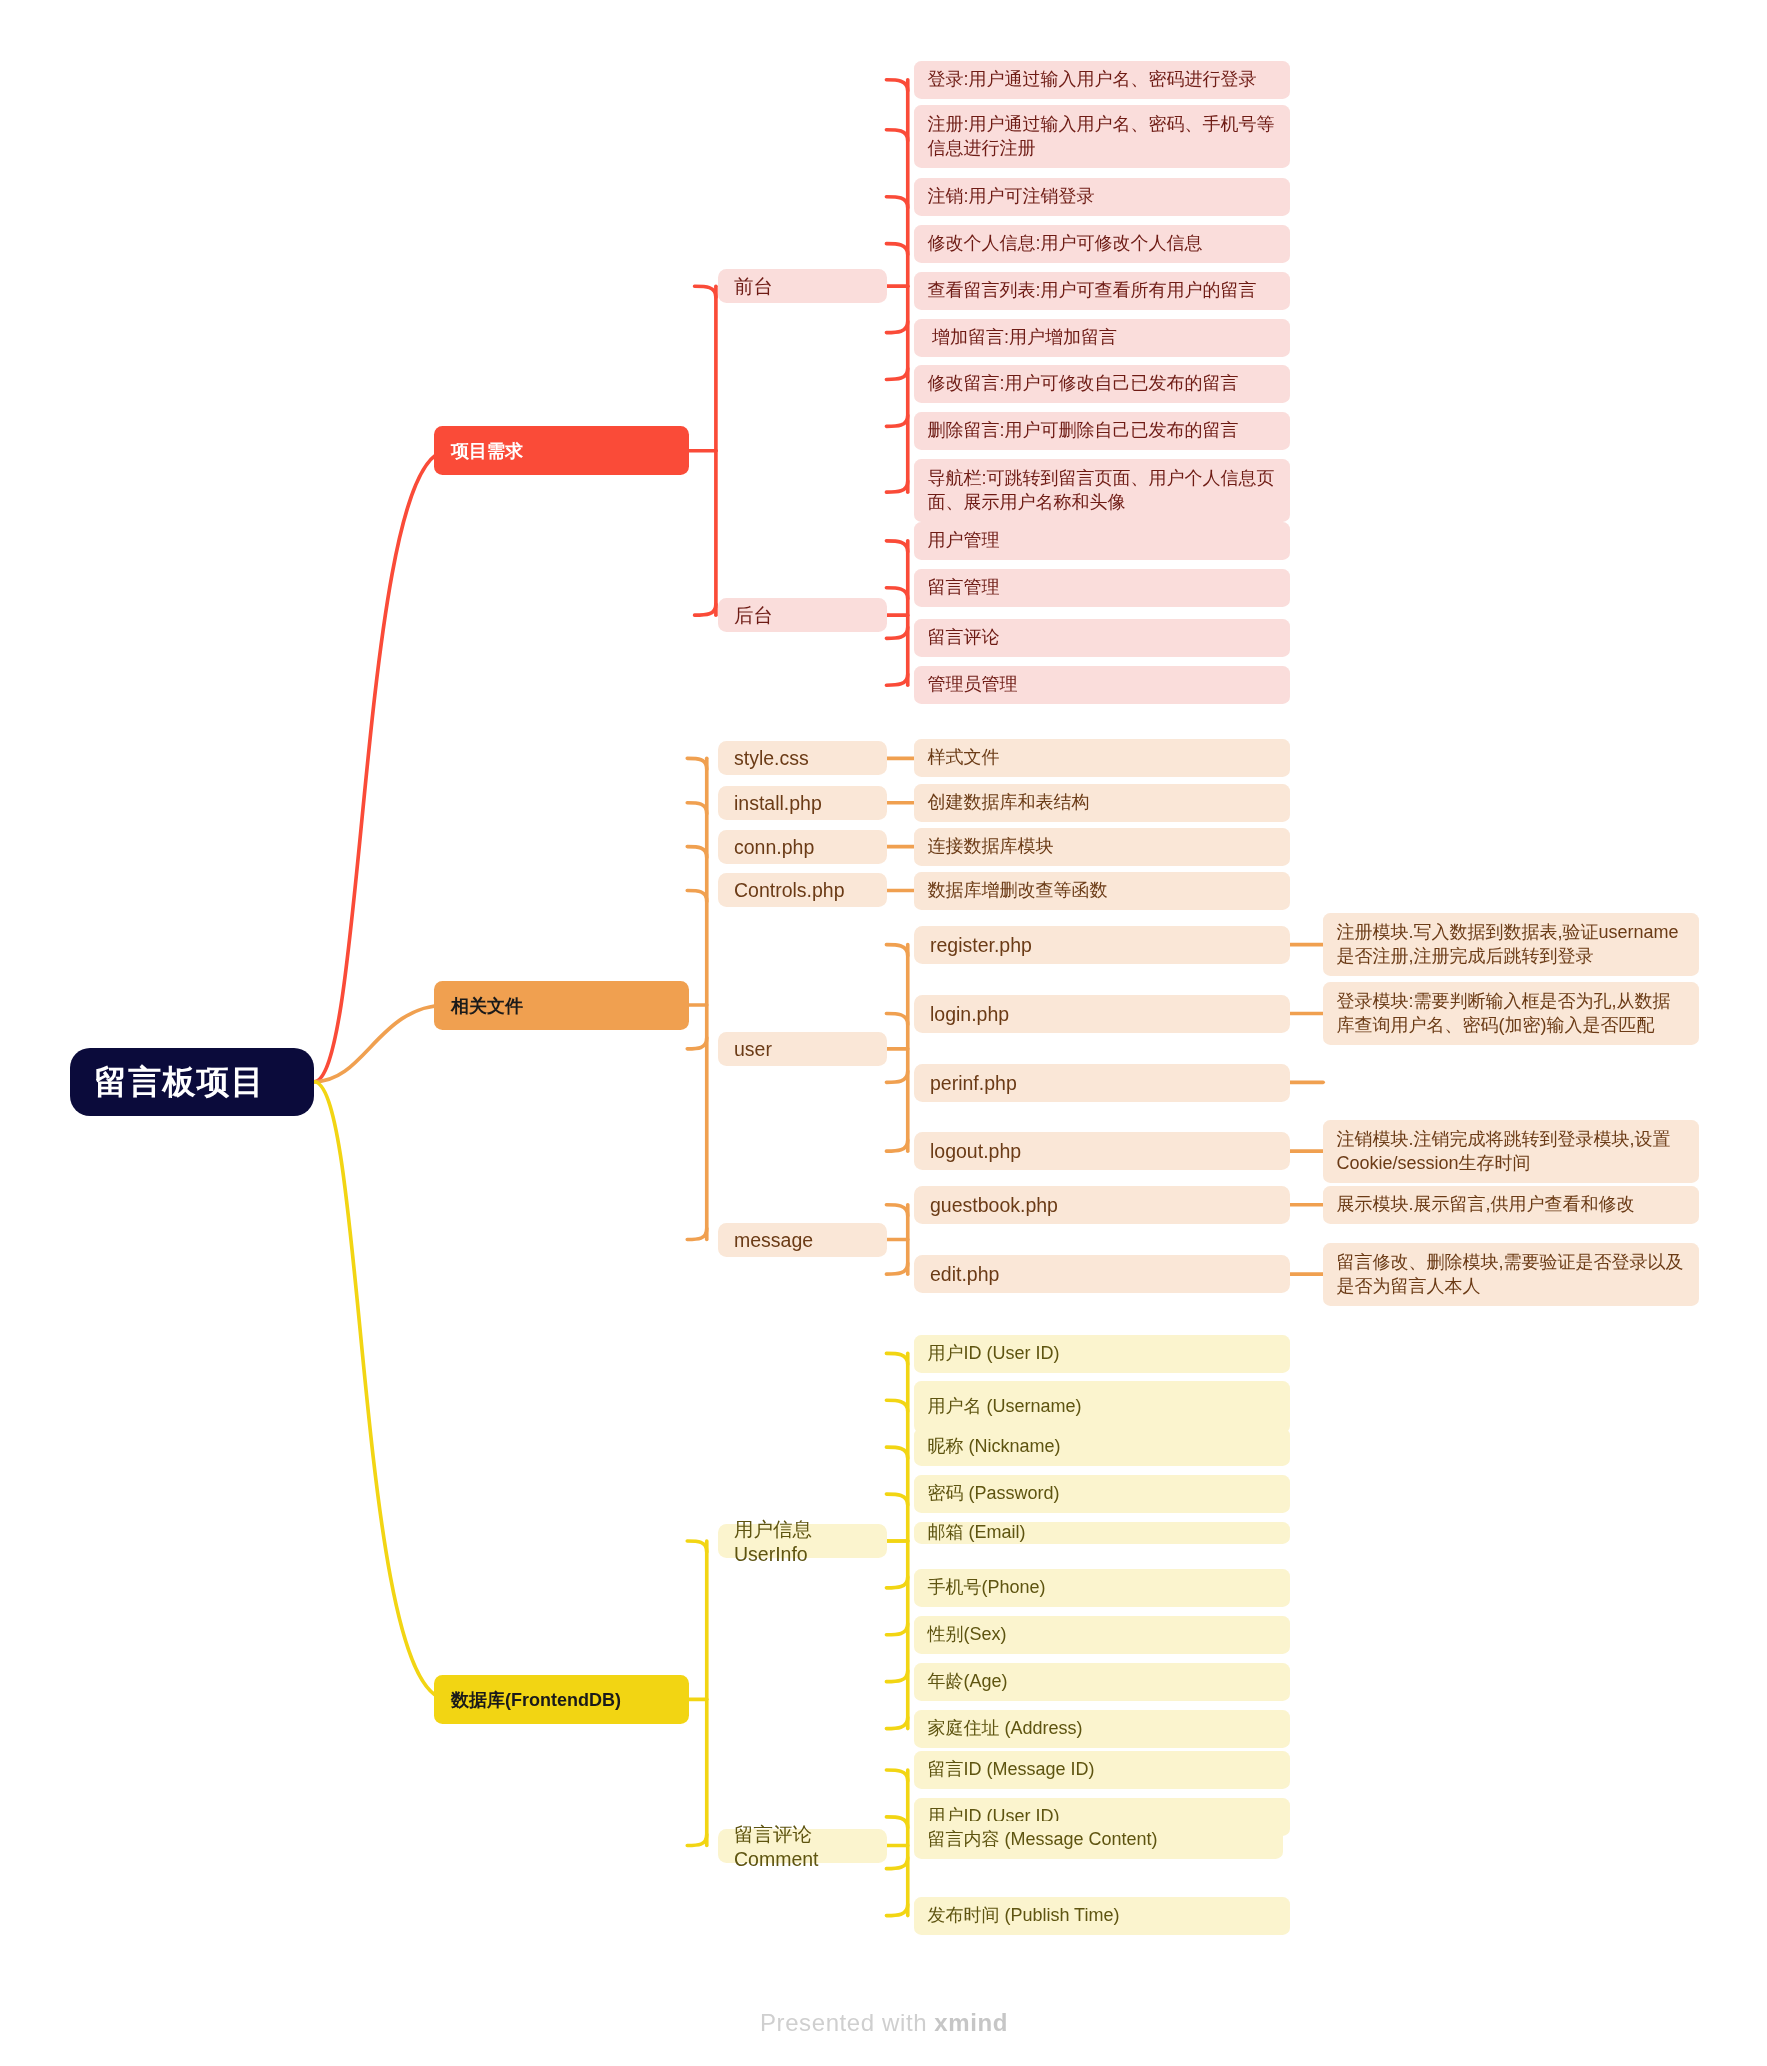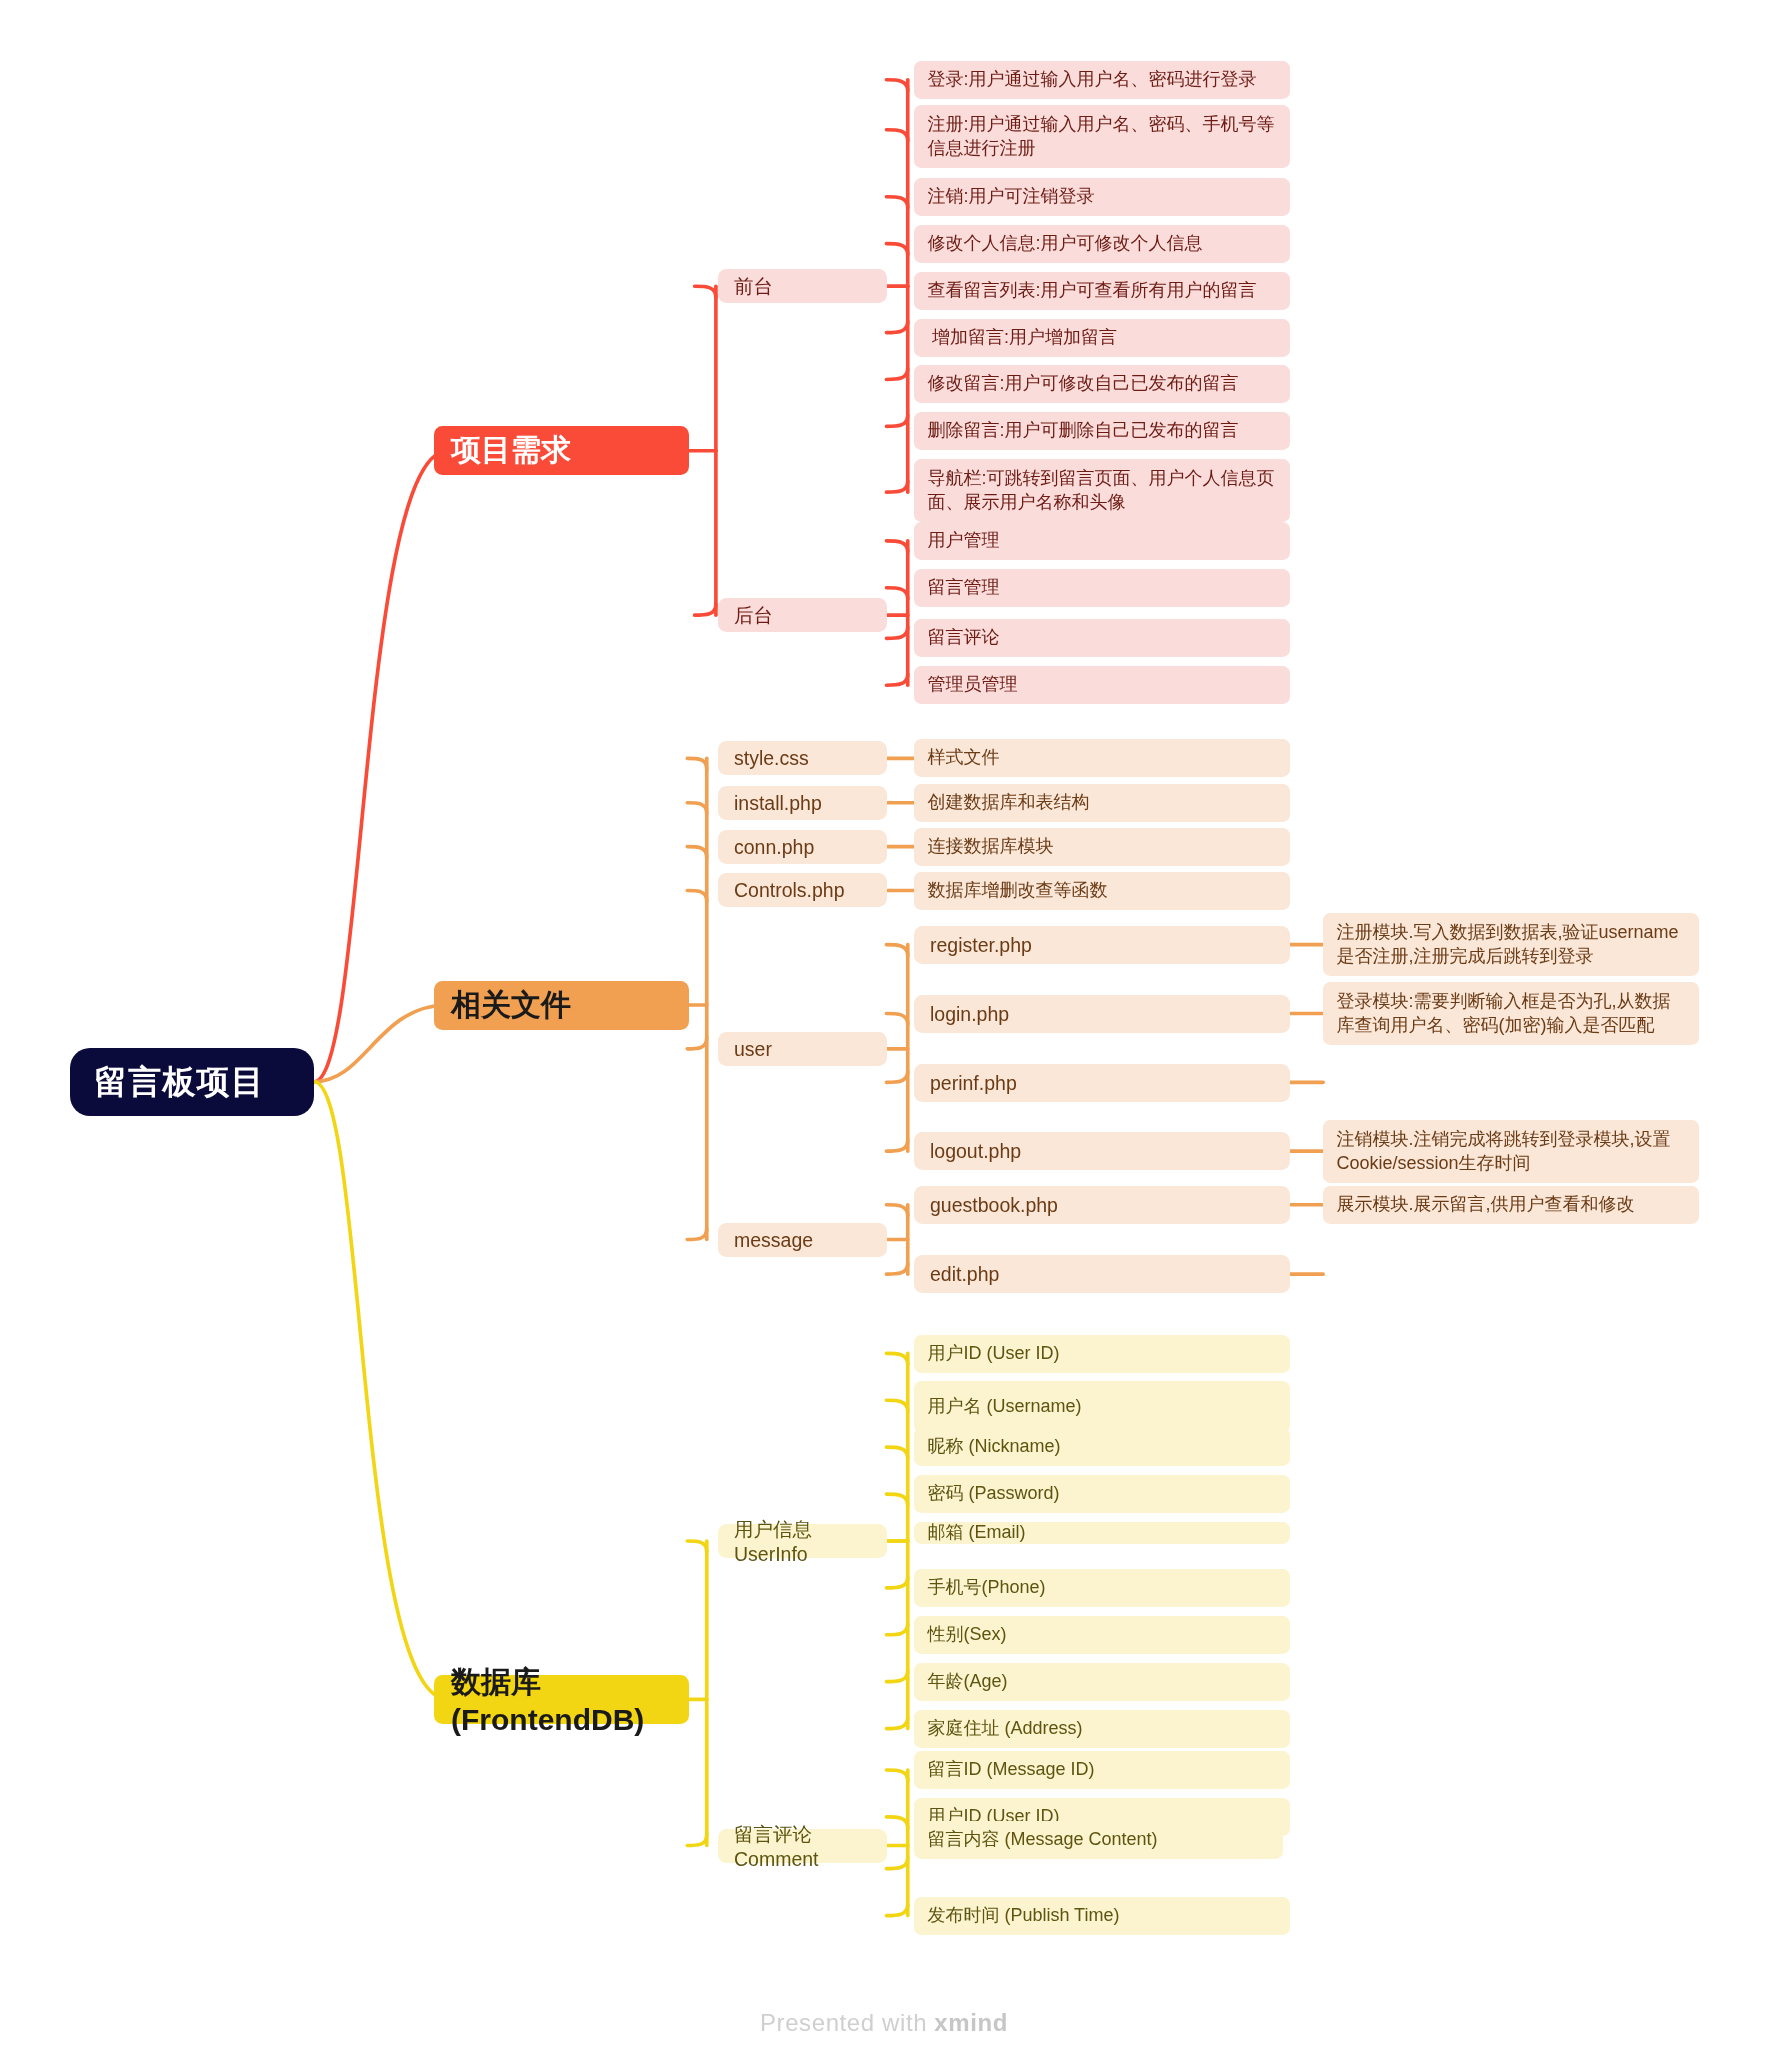--- a/index.html
+++ b/index.html
@@ -13,21 +13,21 @@
   .node span{display:block;}
 
   
   .root{
     background:#0B0B3B;color:#ffffff;border-radius:20px;
     font-size:33px;font-weight:bold;letter-spacing:1.2px;
     padding:0 24px;
   }
 
   
-  .branch{border-radius:8.5px;font-size:30px;font-weight:bold;padding:0 17px;}
+  .branch{border-radius:8.5px;font-size:18px;font-weight:bold;padding:0 17px;}
   .branch-red{background:#FA4B38;color:#ffffff;}
   .branch-orange{background:#F0A050;color:#1a1a1a;}
   .branch-yellow{background:#F2D513;color:#1a1a1a;}
 
   
   .sub{border-radius:8.5px;padding:0 16px;font-size:19.5px;}
   .sub-red{background:#FADDDB;color:#6E1B14;}
   .sub-orange{background:#FAE7D7;color:#6B3B16;}
   .sub-yellow{background:#FBF4CE;color:#5E5410;}
 
@@ -269,20 +269,23 @@
   <div class="node sub sub-orange" style="left:914px;top:1186px;width:376px;height:38px;">
     <span>guestbook.php</span>
   </div>
   <div class="node leaf leaf-orange" style="left:1323px;top:1186px;width:376px;height:38px;">
     <span>展示模块.展示留言,供用户查看和修改</span>
   </div>
 
   <div class="node sub sub-orange" style="left:914px;top:1255px;width:376px;height:38px;">
     <span>edit.php</span>
   </div>
+  <div class="node leaf leaf-orange multi" style="left:1323px;top:1243px;width:376px;height:63px;">
+    <span>留言修改、删除模块,需要验证是否登录以及是否为留言人本人</span>
+  </div>
 
   <div class="node branch branch-yellow" style="left:434px;top:1675px;width:255px;height:49px;">
     <span>数据库(FrontendDB)</span>
   </div>
 
   <div class="node sub sub-yellow" style="left:718px;top:1524px;width:169px;height:34px;">
     <span>用户信息 UserInfo</span>
   </div>
 
   <div class="node leaf leaf-yellow" style="left:914px;top:1335px;width:376px;height:38px;">

